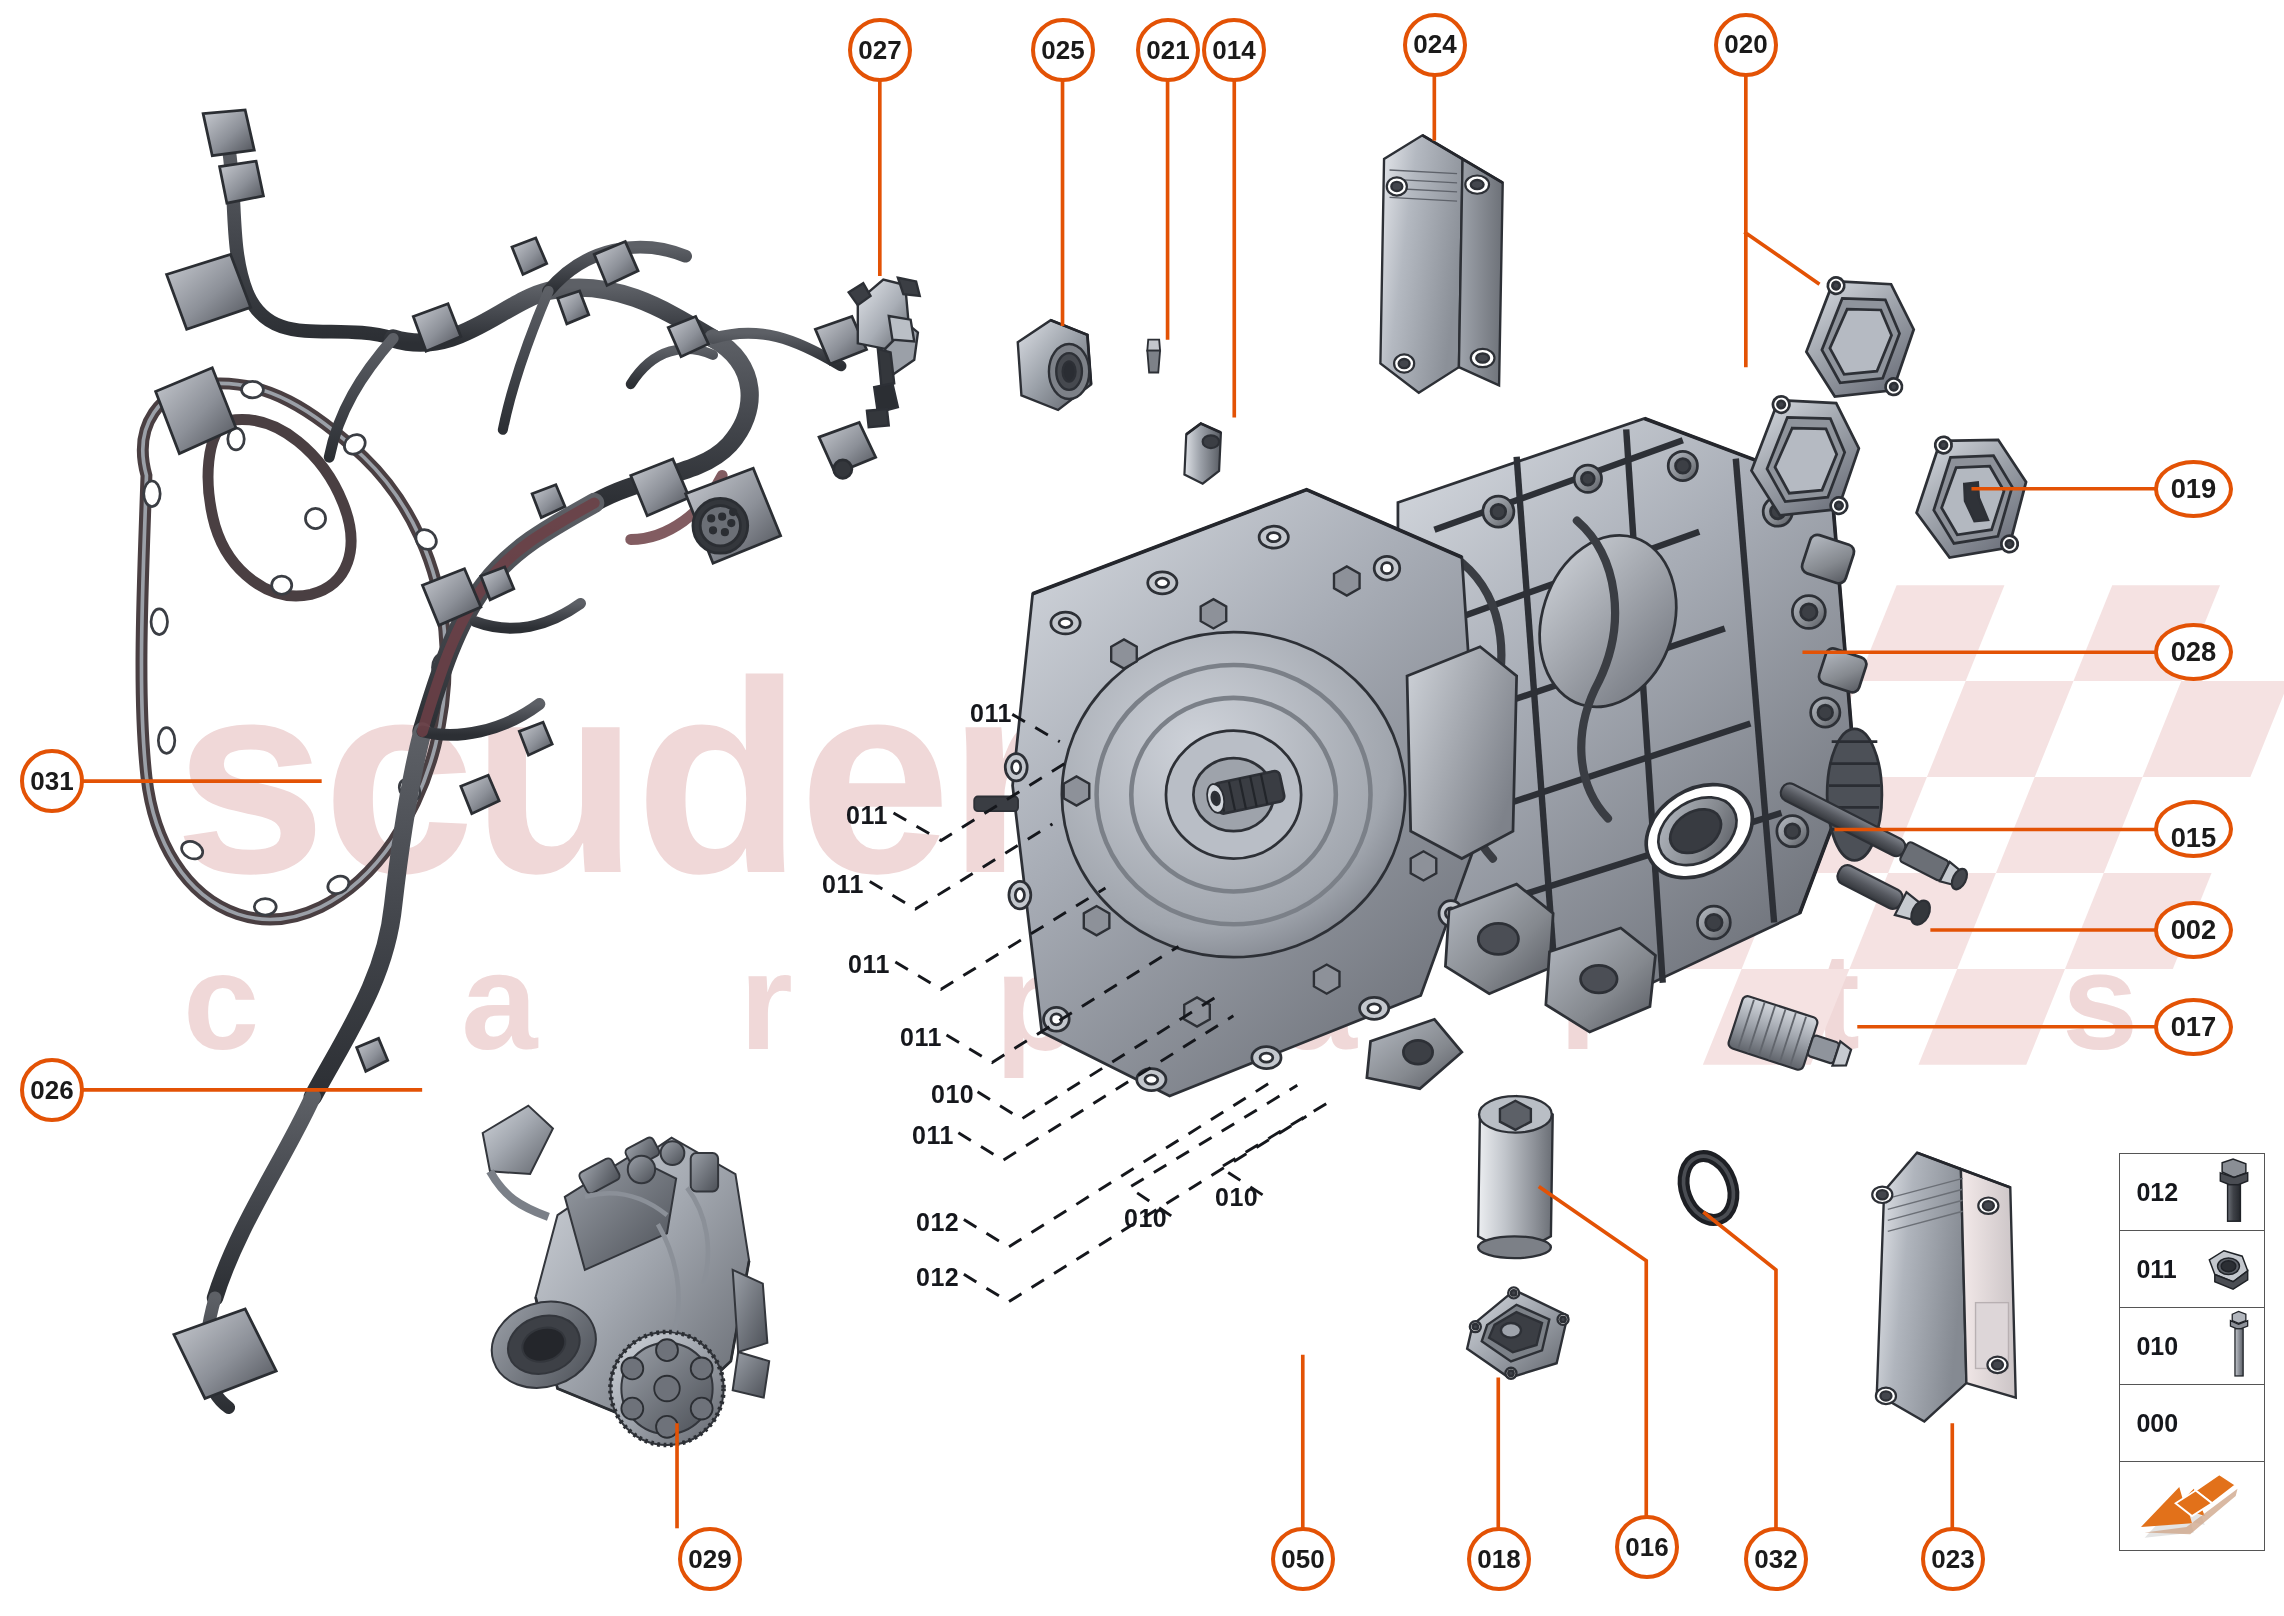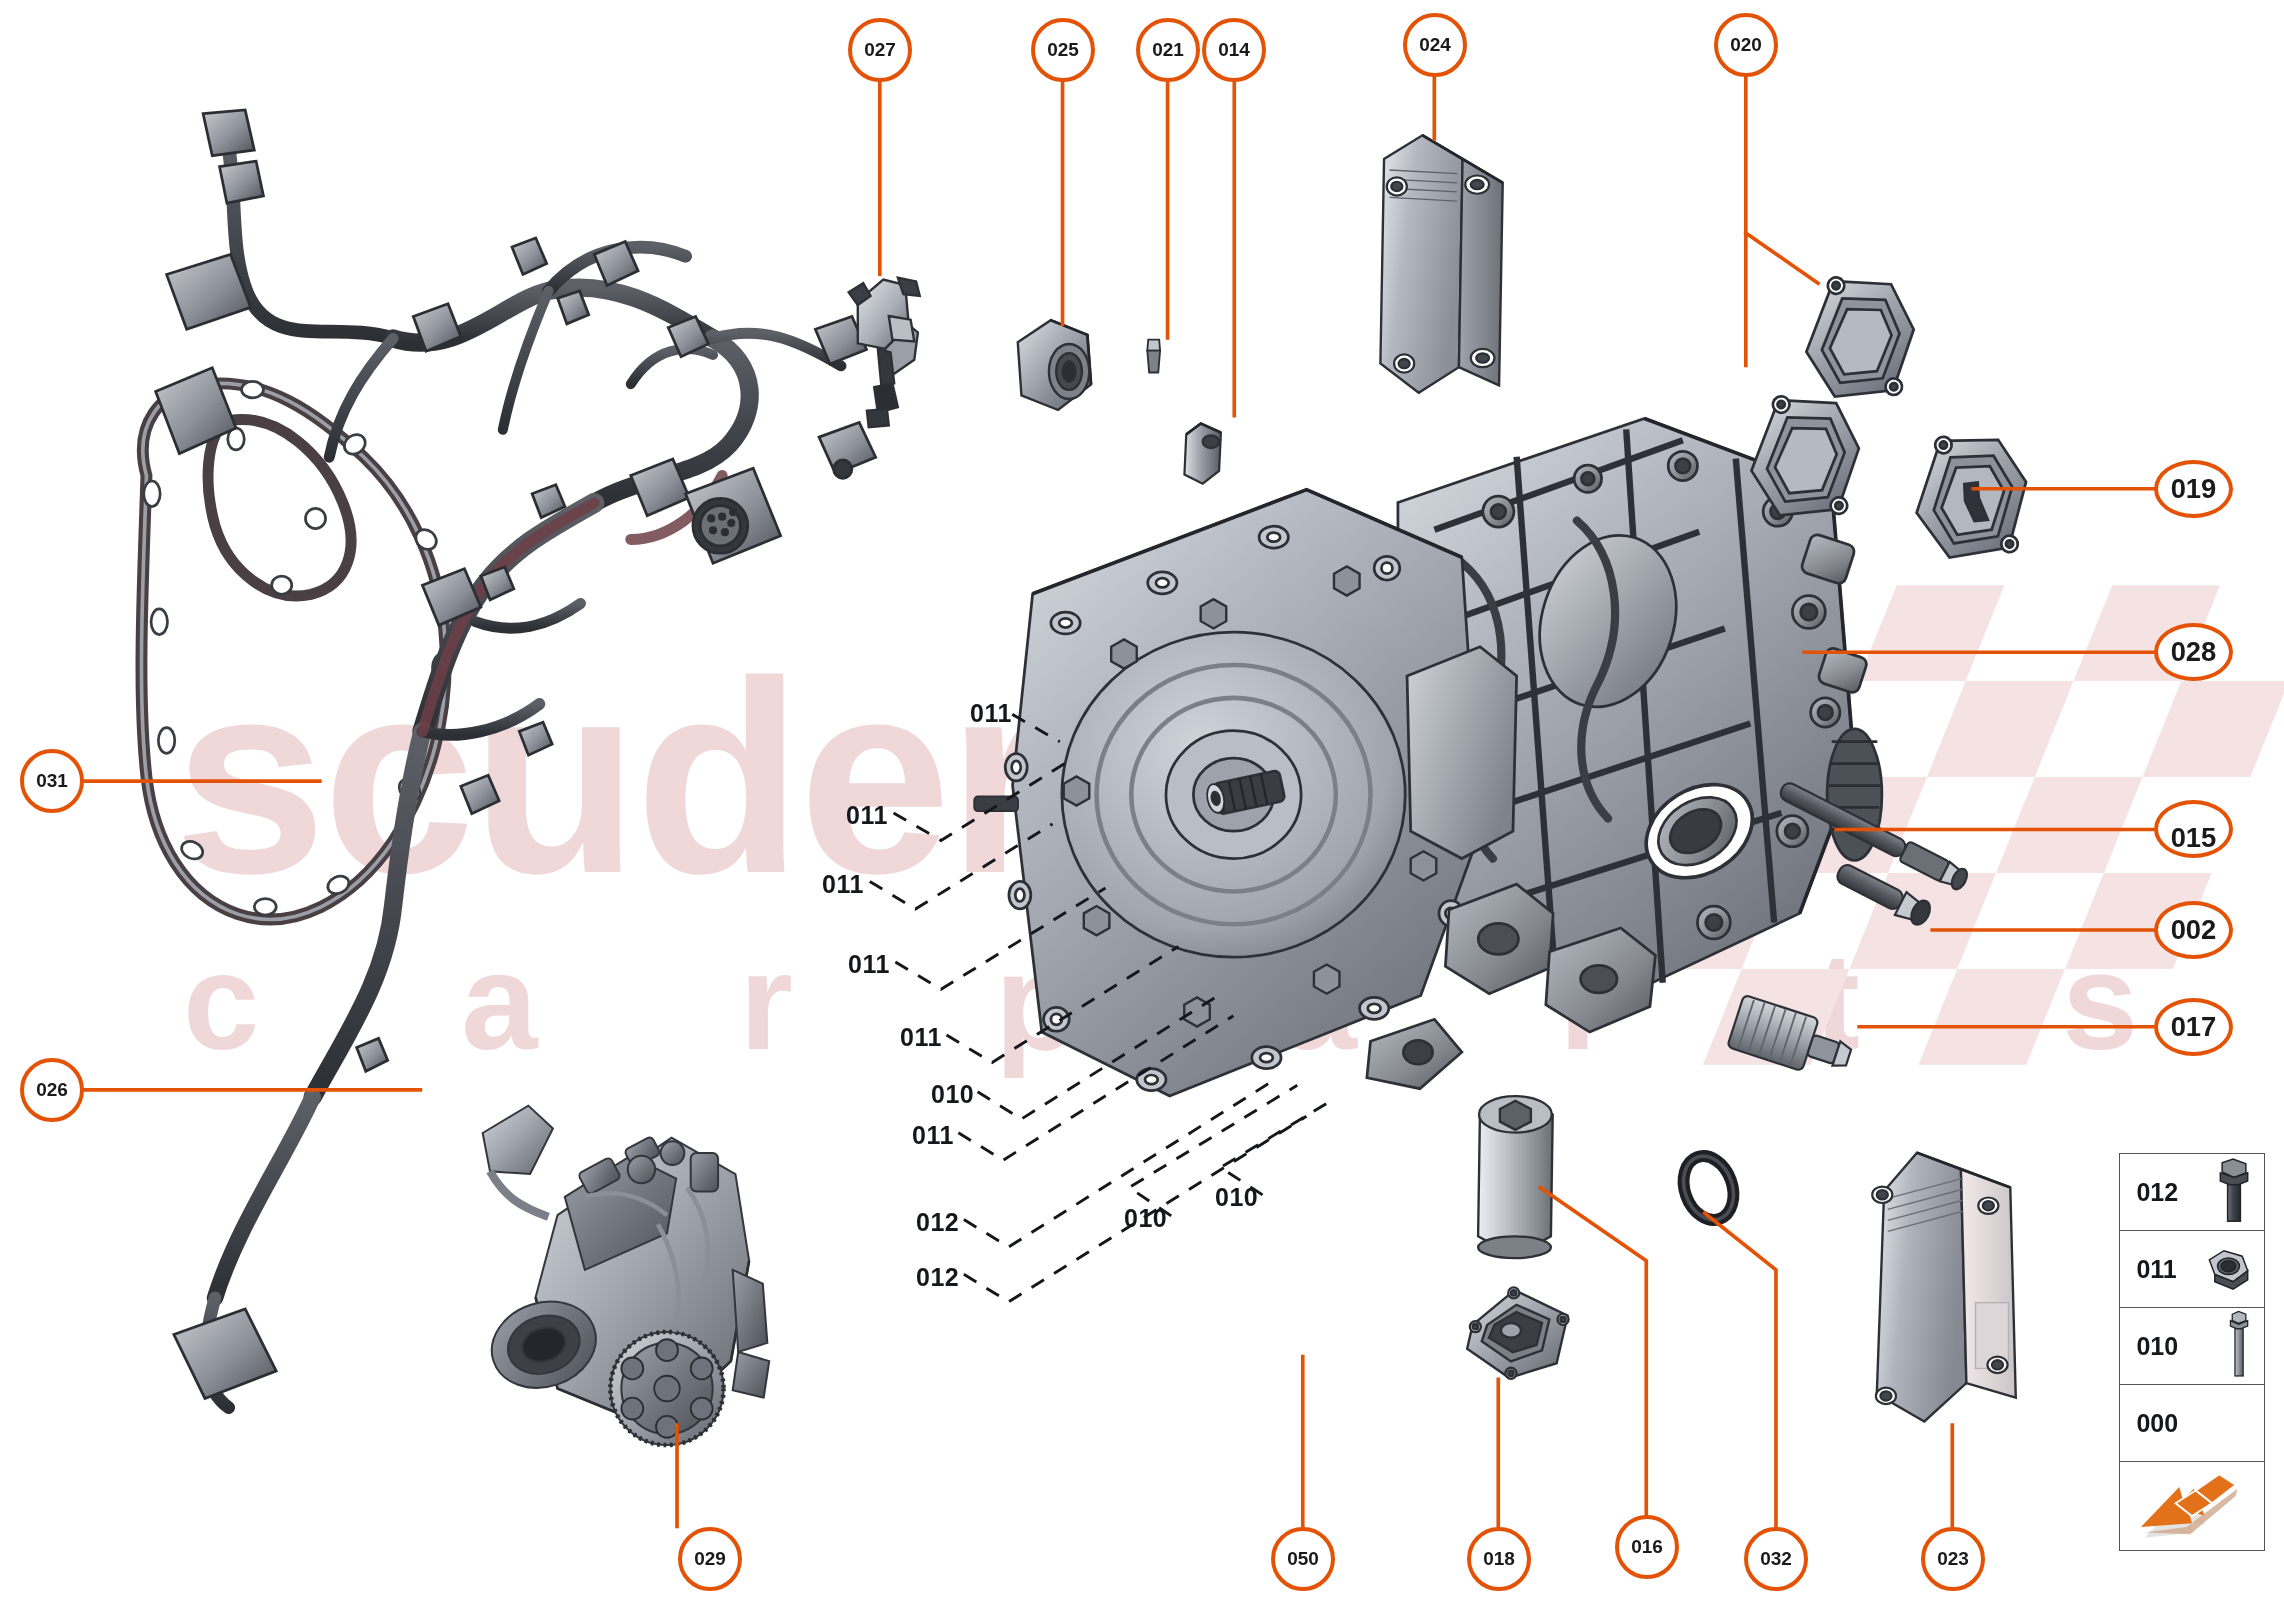--- a/index.html
+++ b/index.html
@@ -11,21 +11,21 @@
   .wm-text{position:absolute;color:#f0d8d8;font-weight:bold;letter-spacing:-3.7px;
            user-select:none;pointer-events:none;font-family:"Liberation Sans",sans-serif;}
   .wm-scuderia{left:174px;top:640px;font-size:274px;line-height:274px;}
   .wm-carparts{left:183px;top:923px;font-size:137px;letter-spacing:82px;}
   .wm-flag{position:absolute;pointer-events:none;}
 
   
   .callout{position:absolute;border:4.6px solid #E35205;background:#fff;
            display:flex;align-items:center;justify-content:center;
            font-weight:bold;color:#1a1a1a;box-sizing:border-box;z-index:40;}
-  .callout.circ{width:64px;height:64px;border-radius:50%;font-size:19px;text-align:right;}
+  .callout.circ{width:64px;height:64px;border-radius:50%;font-size:26px;text-align:right;}
   .callout.ell{width:79px;height:58px;border-radius:50%;font-size:27.4px;}
   .leadsvg{position:absolute;left:0;top:0;width:2284px;height:1616px;z-index:30;
            pointer-events:none;}
 
   
   .fl{position:absolute;font-size:25px;font-weight:bold;color:#15171c;z-index:45;
       letter-spacing:0.5px;}
 
   
   #legend{position:absolute;left:2119px;top:1153px;width:146px;border:1.8px solid #555;

